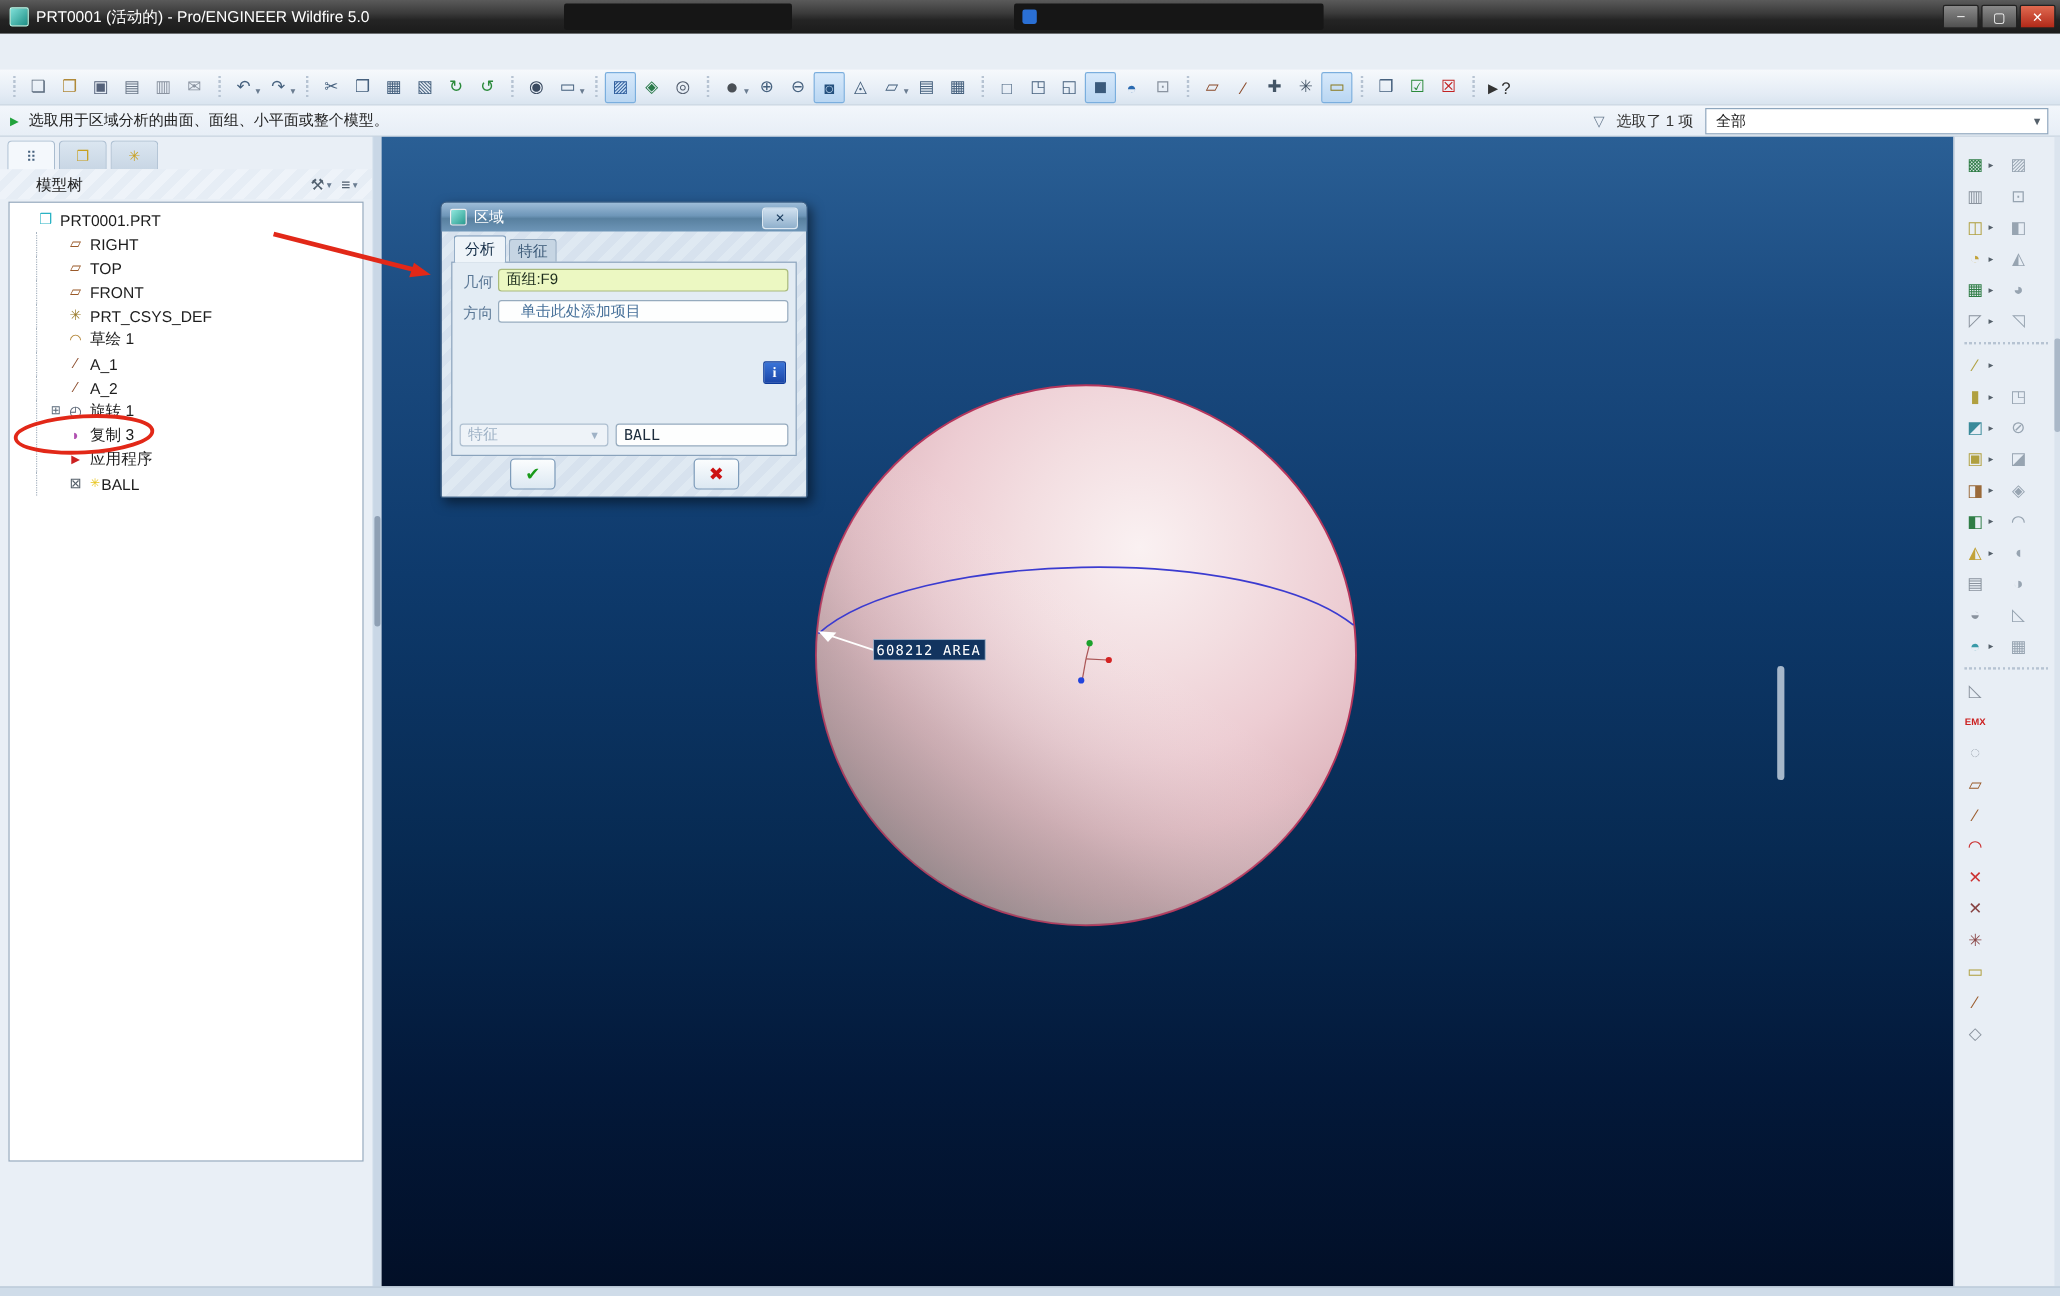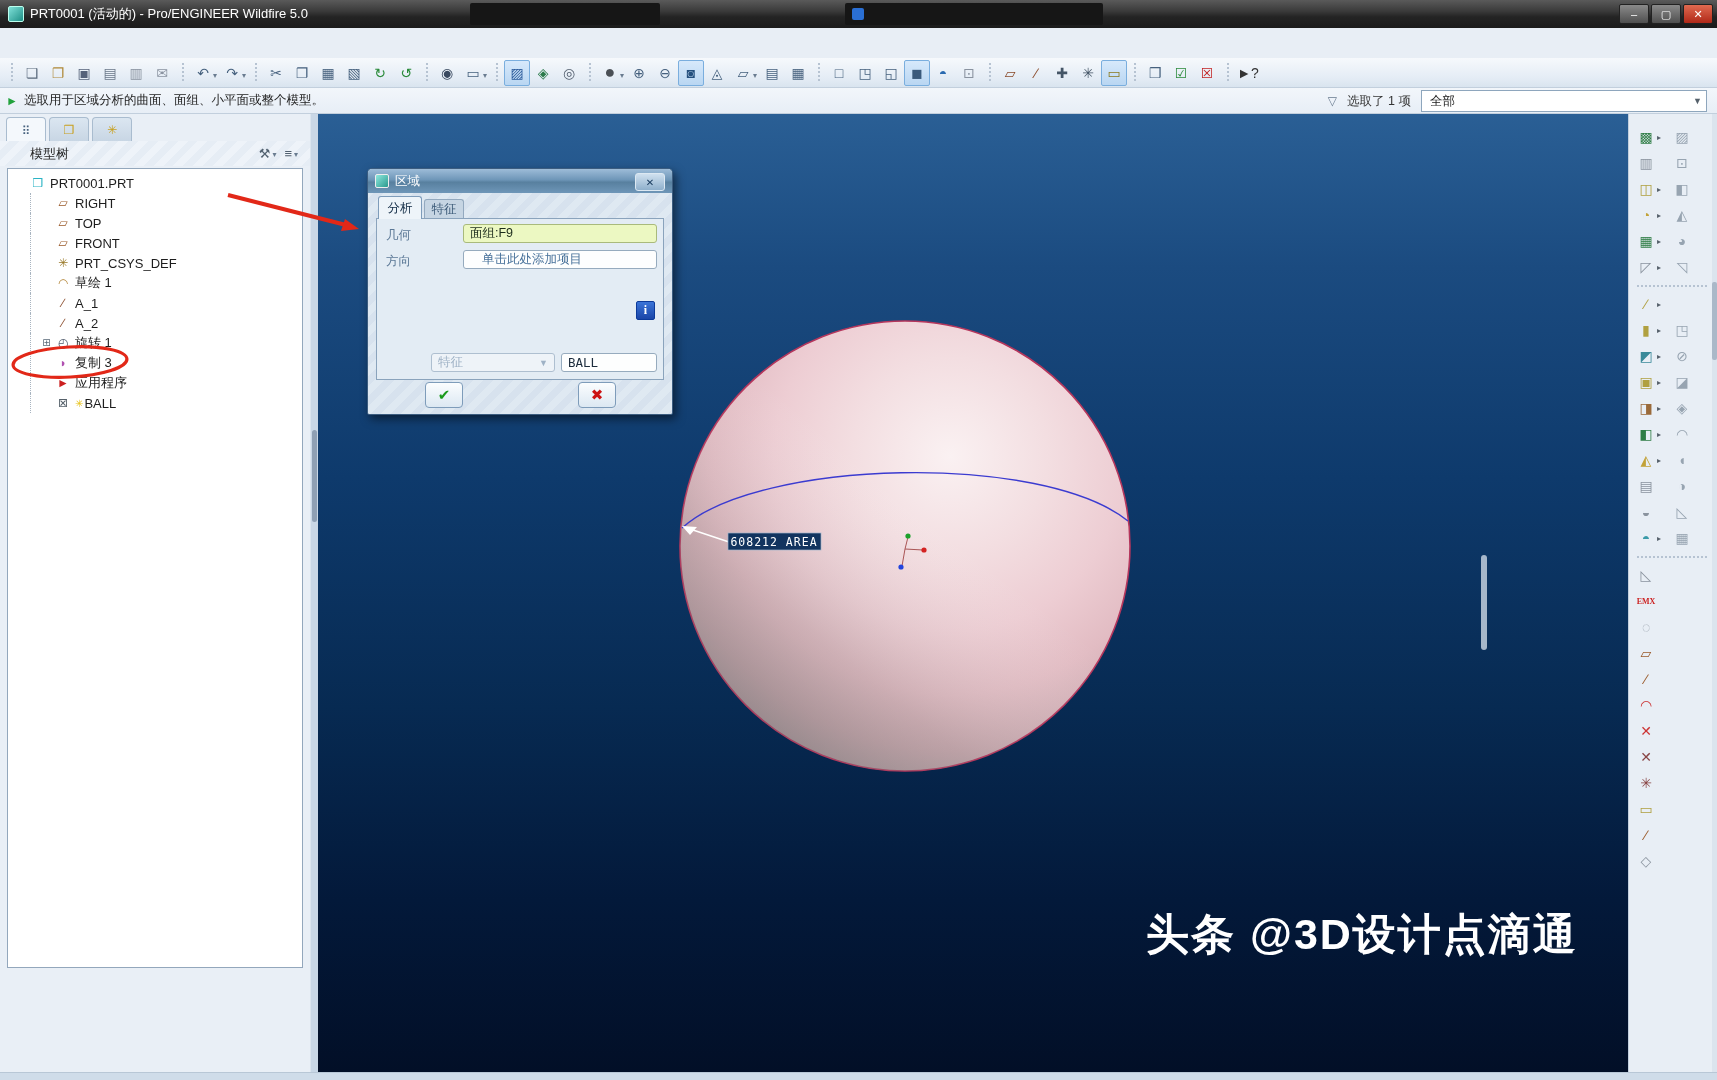--- a/index.html
+++ b/index.html
@@ -84,21 +84,21 @@
   .trow .exp{width:11px;height:11px;margin:0 3px 0 2px;font-size:10px;line-height:10px;color:#5a6a7a;
     display:flex;align-items:center;justify-content:center;}
   .trow .tico{width:16px;text-align:center;margin-right:4px;font-size:12px;flex:0 0 auto;}
   .trow .pfx{font-size:10px;margin-right:1px;}
   .trow.child{margin-left:22px;border-left:1px dotted #a8b4c0;padding-left:8px;}
   .trow.root{padding-left:6px;}
 
   
   .rrow{height:26px;display:flex;align-items:center;padding-left:6px;}
   .ric{width:22px;height:22px;display:flex;align-items:center;justify-content:center;font-size:14px;}
-  .ric.txt{font-size:8px;font-weight:bold;letter-spacing:0;font-family:Liberation Serif, serif;}
+  .ric.txt{font-size:8px;font-weight:bold;letter-spacing:0;}
   .rfly{font-size:8px;color:#55606a;width:10px;}
   .ric.gray{color:#97a4b1;margin-left:4px;}
   .rsep{height:7px;margin:2px 8px;background-image:repeating-linear-gradient(90deg,#b6c3d2 0 2px,transparent 2px 4px);background-size:100% 2px;background-repeat:no-repeat;background-position:center;}
   .rtb-scroll{position:absolute;right:0;top:0;bottom:0;width:5px;background:#dbe4ee;}
   .rtb-scroll .thumb{position:absolute;left:0;top:168px;width:5px;height:78px;background:#aab8c8;border-radius:2px;}
 
   
   .scene{position:absolute;left:0;top:0;}
   .watermark{position:absolute;left:828px;top:792px;font-size:43px;font-weight:bold;color:#ffffff;
     letter-spacing:2px;white-space:nowrap;}
@@ -117,21 +117,21 @@
     background:linear-gradient(180deg,#cfe0ef,#8fb0cc);display:flex;align-items:center;justify-content:center;
     color:#17395c;font-size:10px;font-weight:bold;}
   .dtab{position:absolute;font-size:12.5px;display:flex;align-items:center;justify-content:center;box-sizing:border-box;font-family:Liberation Mono, monospace;}
   .dtab.t1{left:10px;top:27px;width:44px;height:23px;background:#eef4f9;border:1px solid #7e9cba;border-bottom:none;
     border-radius:3px 3px 0 0;z-index:2;color:#102a44;}
   .dtab.t2{left:56px;top:30px;width:40px;height:20px;background:#c6d5e3;border:1px solid #93a9bf;border-bottom:none;
     border-radius:3px 3px 0 0;color:#3c5ateral;color:#3c5a78;}
   .fieldbox{position:absolute;left:8px;top:49px;right:8px;height:160px;border:1px solid #8aa3bc;background:#e3ecf4;}
   .flabel{position:absolute;font-size:12.5px;color:#5b7896;}
   .finput{position:absolute;height:19px;border-radius:3px;font-size:12.5px;display:flex;align-items:center;
-    box-sizing:border-box;padding:0 6px;margin-left:48px;}
+    box-sizing:border-box;padding:0 6px;}
   .geo{left:38px;right:6px;top:5px;background:#ecf8c2;border:1px solid #a9ba7c;color:#1c2c1c;}
   .dir{left:38px;right:6px;top:31px;background:#fdfefe;border:1px solid #96abbe;color:#47719a;padding-left:18px;}
   .results{position:absolute;left:6px;top:57px;right:26px;height:72px;background:#e9f0f6;border:1px solid #a0b6ca;
     font-size:12.5px;color:#1e2e3e;padding:5px 7px;box-sizing:border-box;font-family:"DejaVu Sans Mono","Liberation Mono",monospace,sans-serif;}
   .info-btn{position:absolute;left:268px;top:132px;width:17px;height:17px;background:linear-gradient(180deg,#3a74d8,#1b46a8);
     border:1px solid #0c3a9a;border-radius:2px;color:#fff;display:flex;align-items:center;justify-content:center;
     font-family:"Liberation Serif","DejaVu Serif",serif;font-weight:bold;font-size:12px;}
   .fsel{left:6px;top:134px;width:124px;background:#eef3f8;border:1px solid #aebfd0;color:#9fb2c6;justify-content:space-between;}
   .fsel .dd{font-size:9px;}
   .fname{left:136px;right:6px;top:134px;background:#fdfefe;border:1px solid #96abbe;color:#1c2c3c;
@@ -362,21 +362,20 @@
         <circle cx="590" cy="422" r="2.6" fill="#1ba12b"></circle>
         <circle cx="583" cy="453" r="2.6" fill="#2244dd"></circle>
       </g>
       <g>
         <line x1="411" y1="428" x2="372" y2="415" stroke="#ffffff" stroke-width="1.5"></line>
         <polygon points="364,412 379,413 372,421" fill="#ffffff"></polygon>
         <rect x="410" y="419" width="93" height="17" fill="#12345f" stroke="#9fb4cc" stroke-width="0.7"></rect>
         <text x="456" y="432" text-anchor="middle" fill="#ffffff" font-size="11.5" font-family="DejaVu Sans Mono, Liberation Mono, monospace" letter-spacing="1">608212 AREA</text>
       </g>
     </svg>
-    <div class="watermark">头条 @3D设计点滴通</div>
     <div class="sash"></div>
   </div>
 
   <div class="righttoolbar" id="righttoolbar">
     <div class="rtb-scroll">
         <div class="thumb"></div>
       </div>
   <div class="rrow">
         <span class="ric" style="color: rgb(47, 125, 70);">▩</span>
         <span class="rfly">▸</span>

